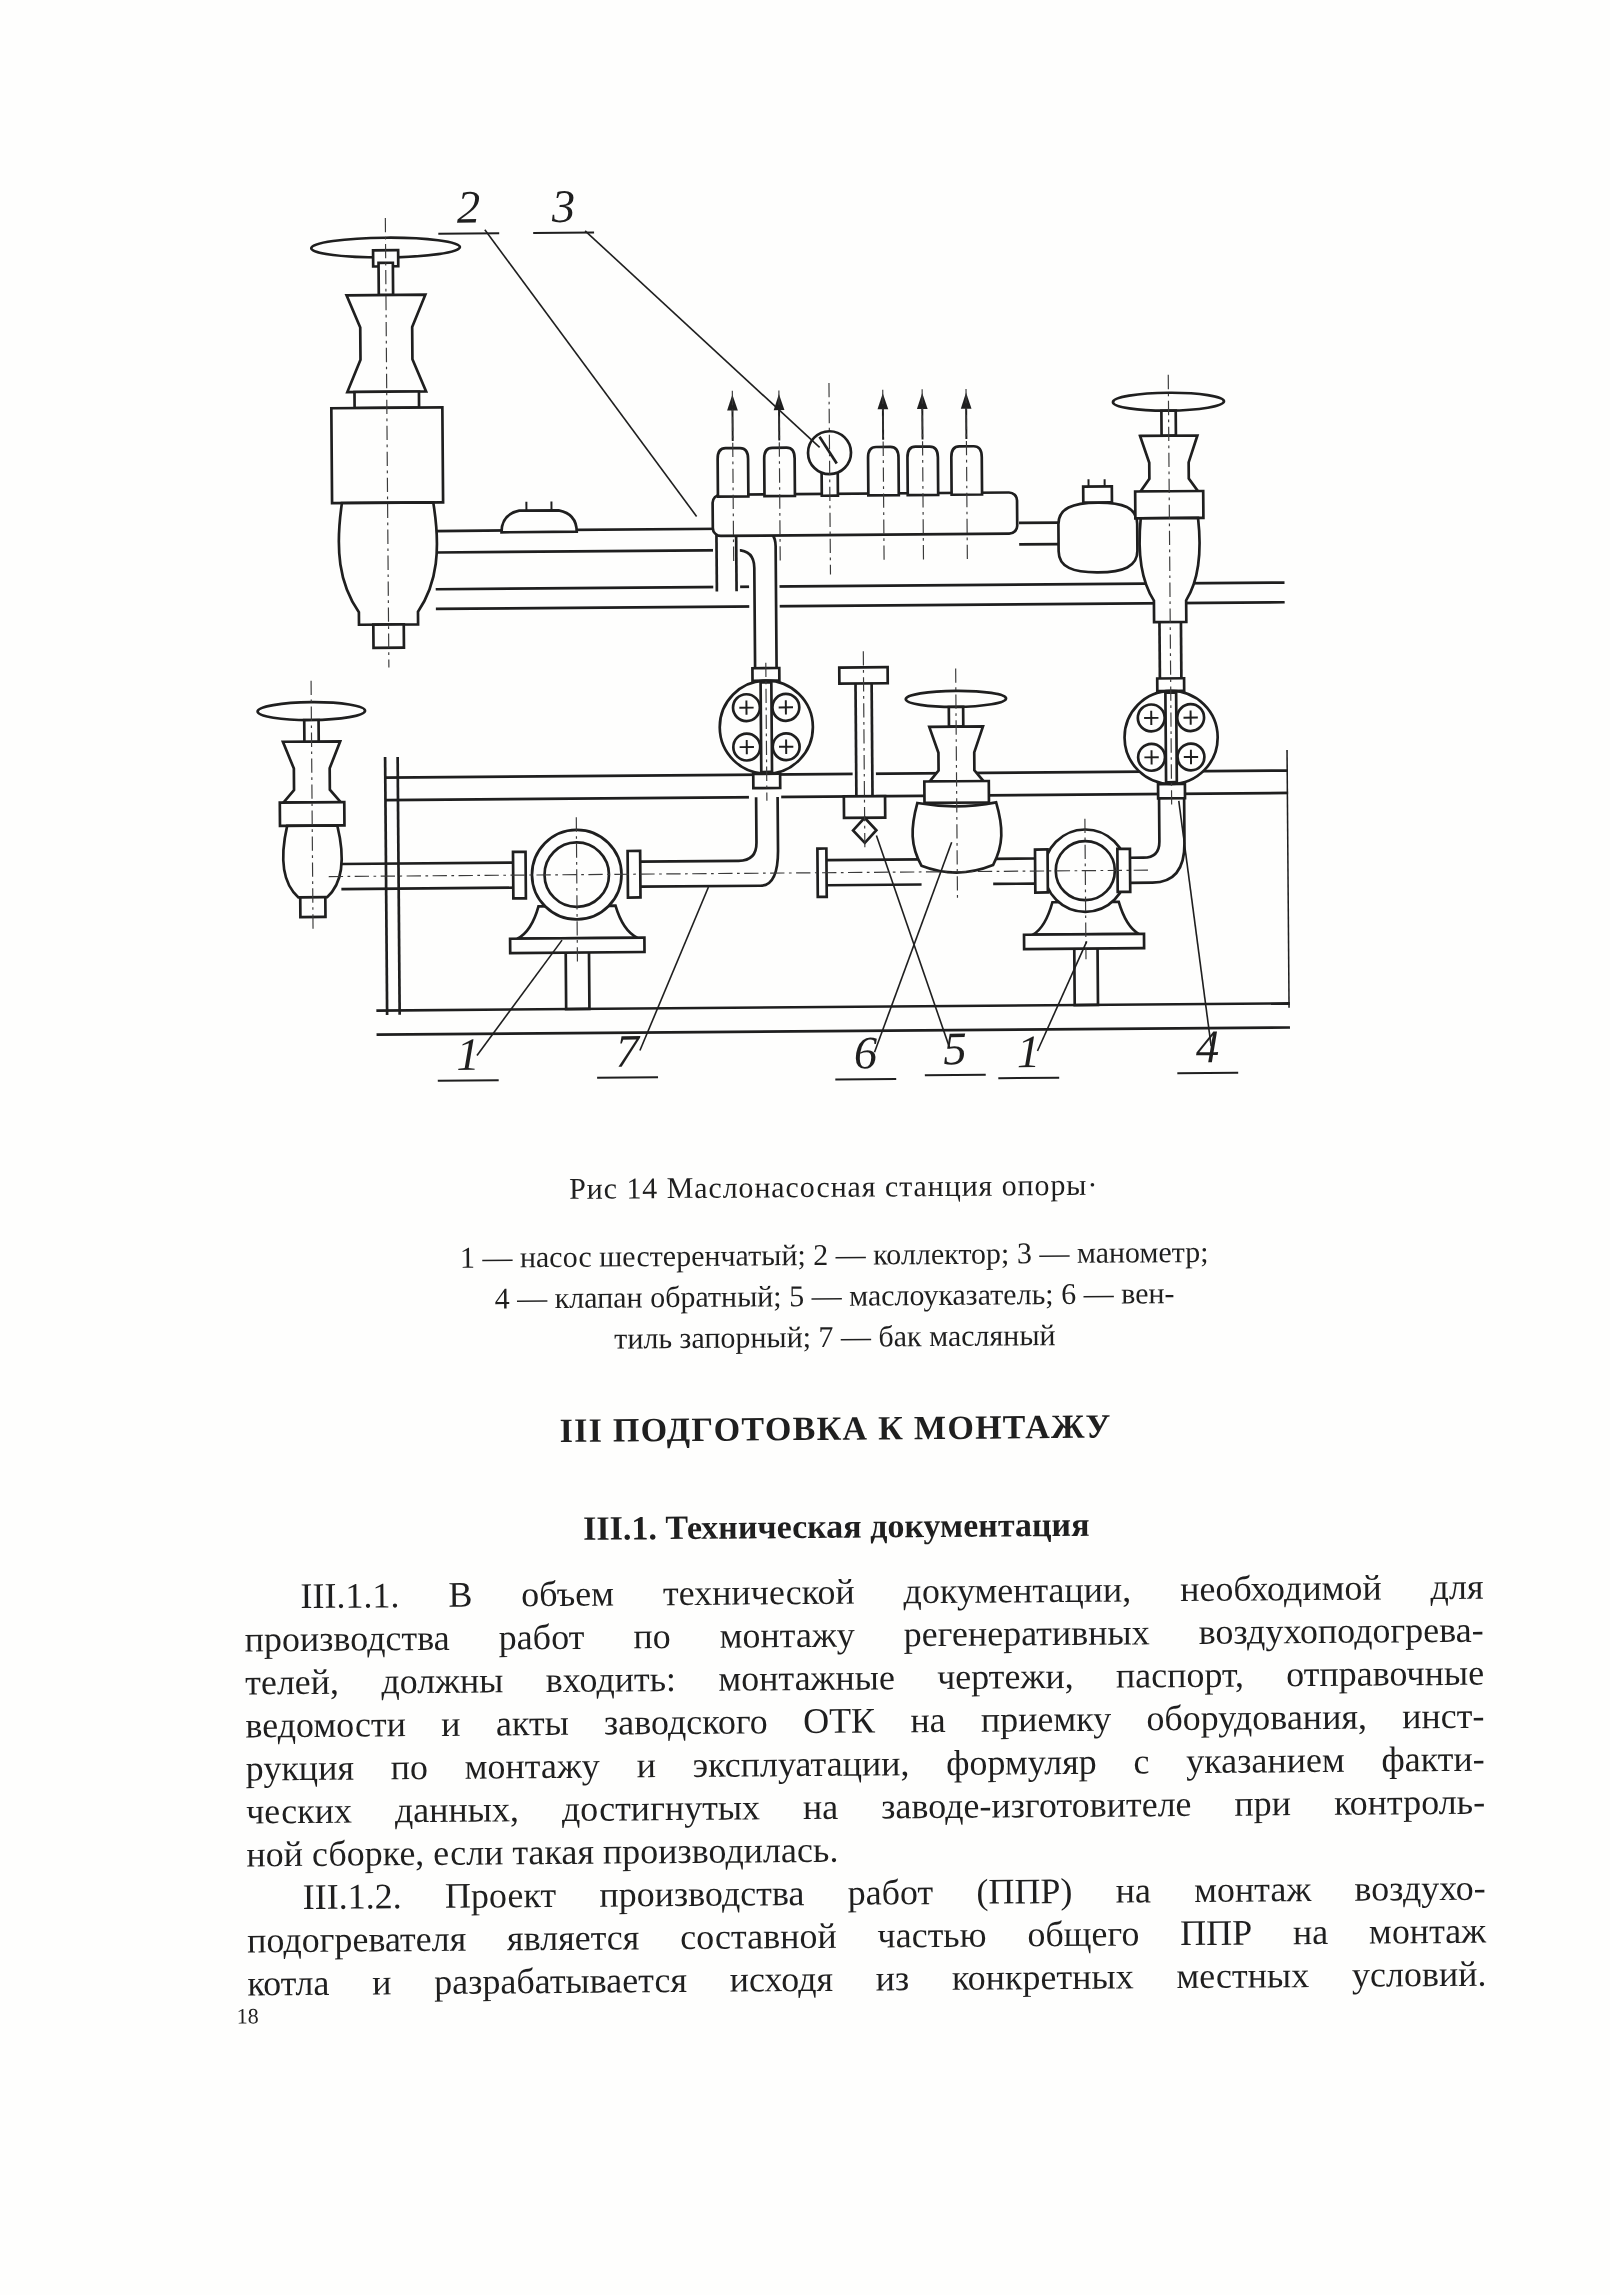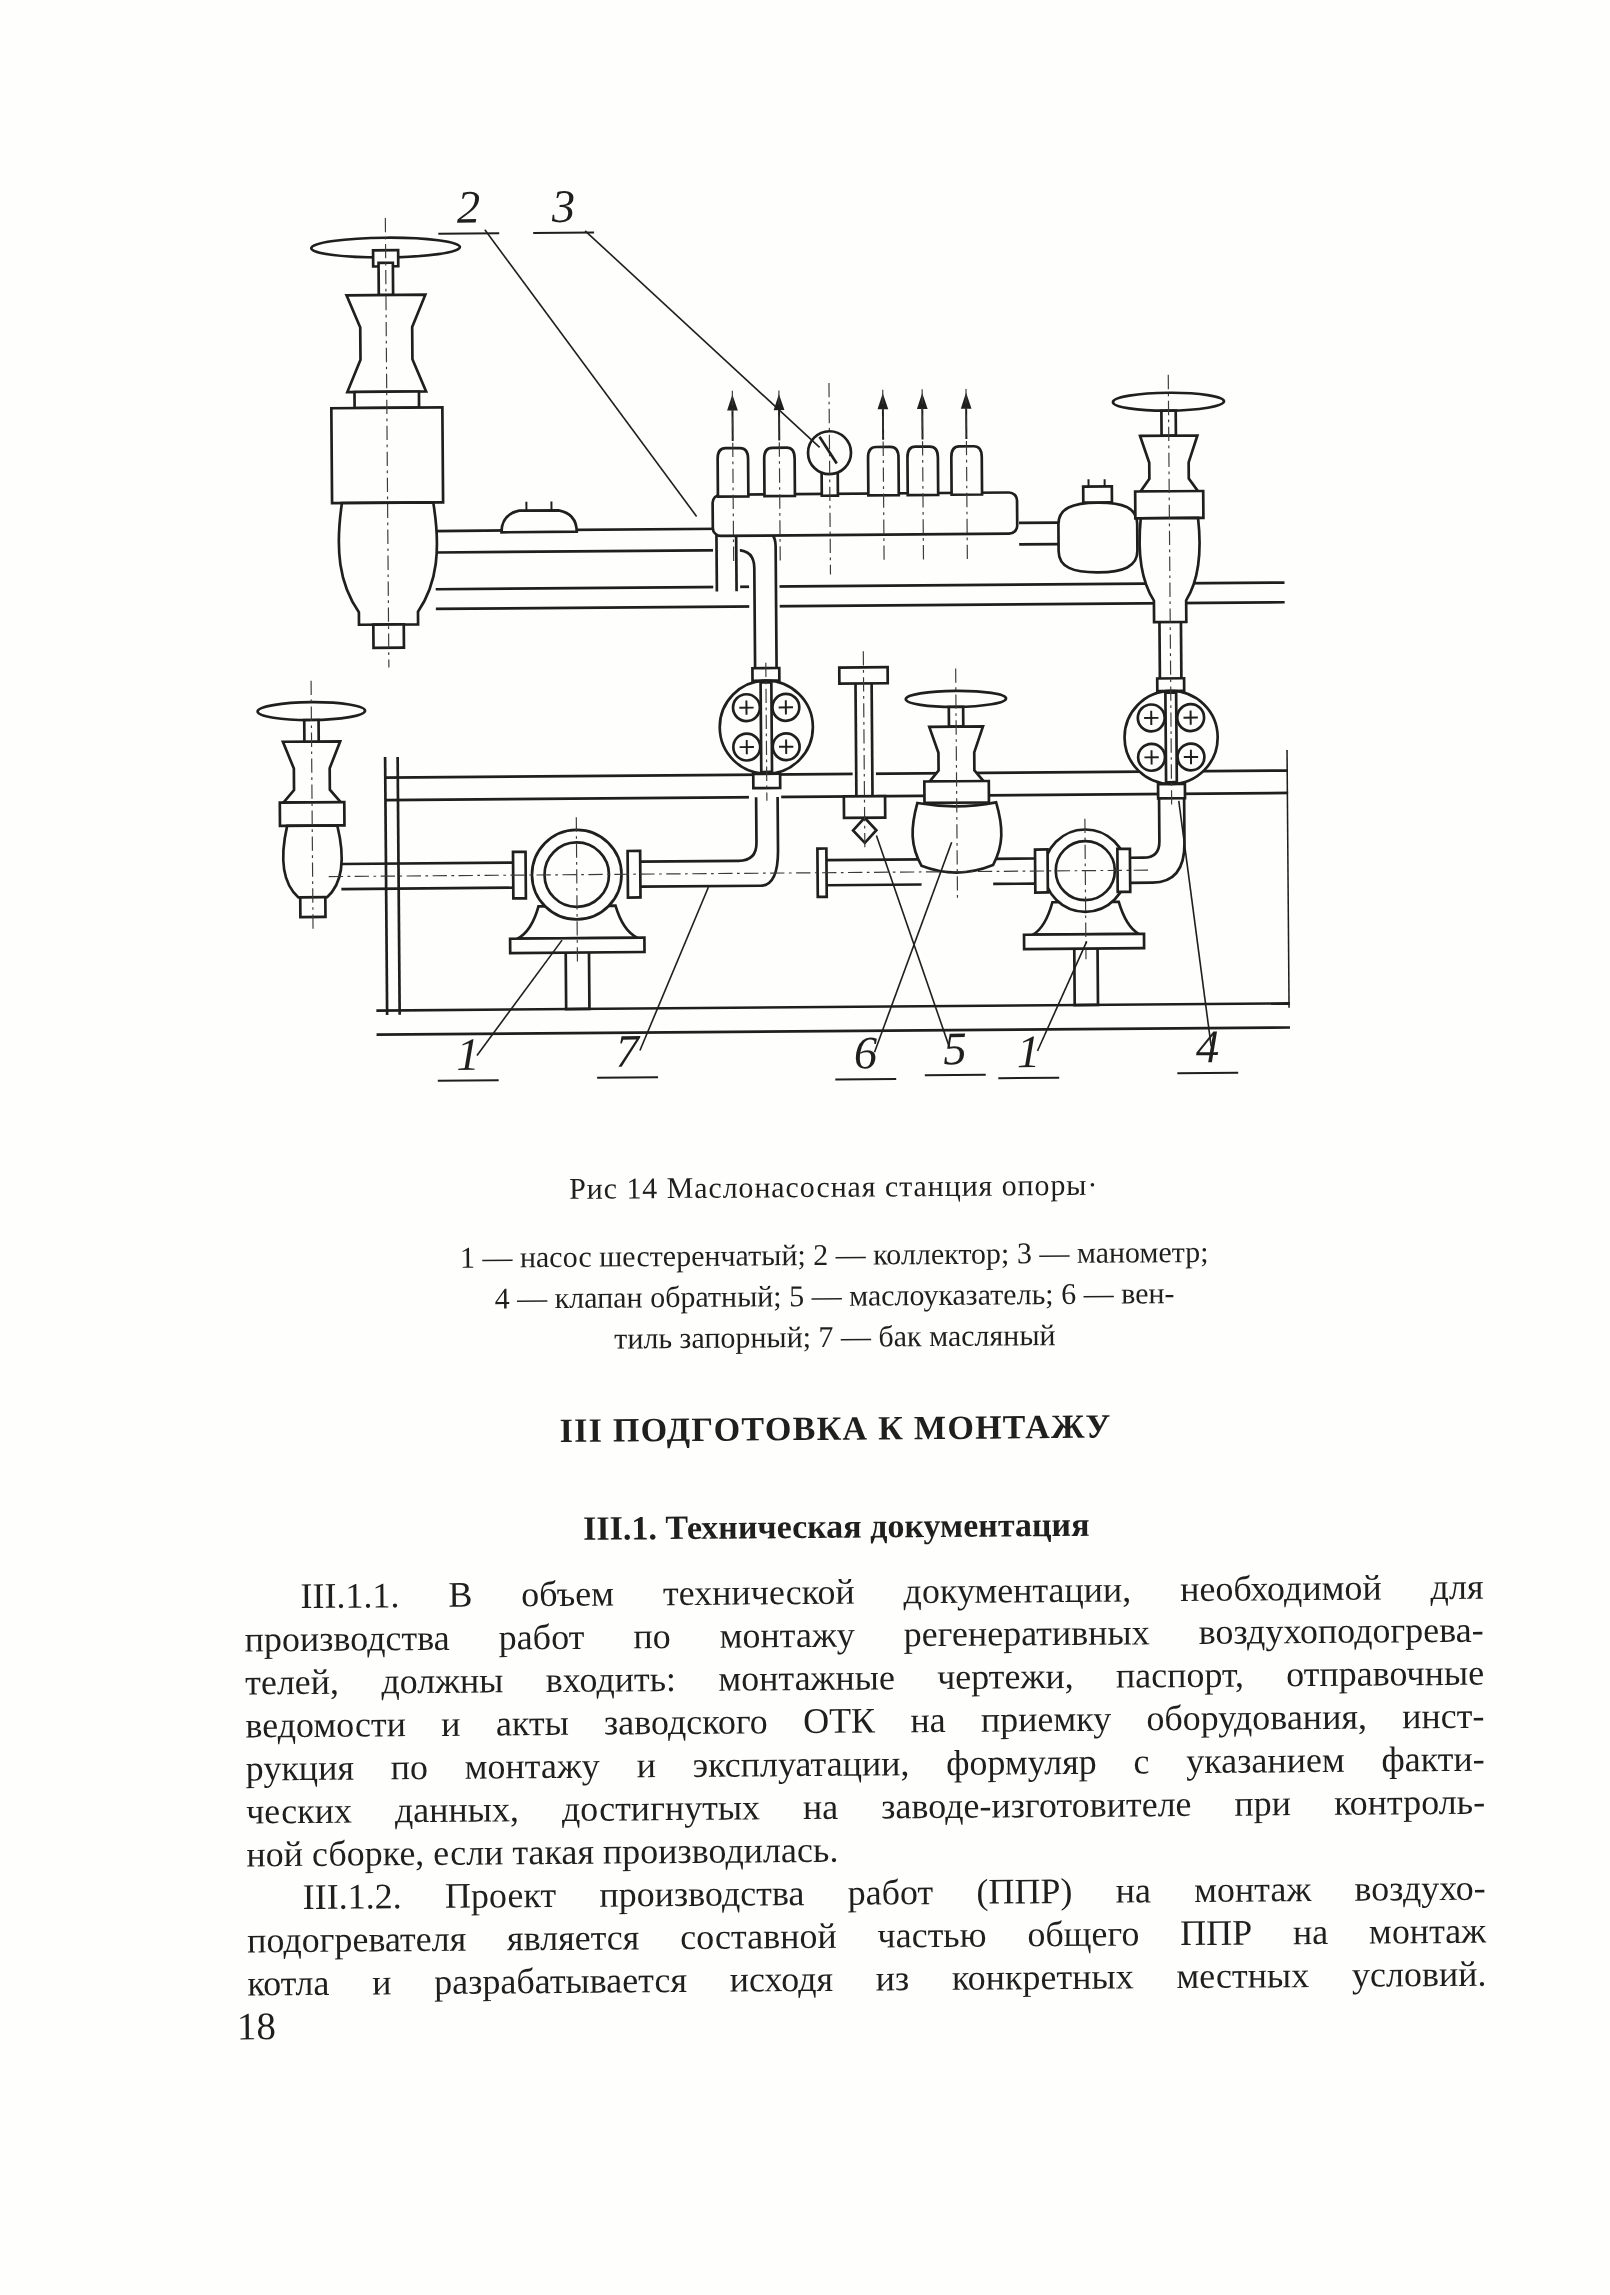--- a/index.html
+++ b/index.html
@@ -18,21 +18,21 @@
              text-align:center; font-size:30px; line-height:41px; }
   .h1 { position:absolute; left:143px; top:1410px; width:1379px; text-align:center;
         font-size:34px; font-weight:bold; letter-spacing:1.3px; }
   .h2 { position:absolute; left:143px; top:1508px; width:1379px; text-align:center;
         font-size:34px; font-weight:bold; }
   .bodyblock { position:absolute; left:240px; top:1571px; width:1239px; font-size:36px; }
   .jline { height:43px; line-height:43px; text-align:justify; text-align-last:justify;
            white-space:nowrap; overflow:visible; }
   .jlast { text-align-last:left; }
   .indent { text-indent:56px; }
-  .pageno { position:absolute; left:229px; top:1999px; font-size:39px; }
+  .pageno { position:absolute; left:229px; top:1999px; font-size:22px; }
 
   
   .st  { stroke:#1f1f1f; stroke-width:3; fill:none; }
   .wf  { stroke:#1f1f1f; stroke-width:3; fill:#fefefd; }
   .cl  { stroke:#3a3a3a; stroke-width:1.3; stroke-dasharray:16 5 3 5; fill:none; }
   .ldr { stroke:#1f1f1f; stroke-width:1.8; fill:none; }
   .thin{ stroke:#1f1f1f; stroke-width:2.2; fill:none; }
   .blk { fill:#1f1f1f; stroke:none; }
   text.num { font:italic 52px "Liberation Serif", serif; fill:#1f1f1f; text-anchor:middle; }
 </style>

